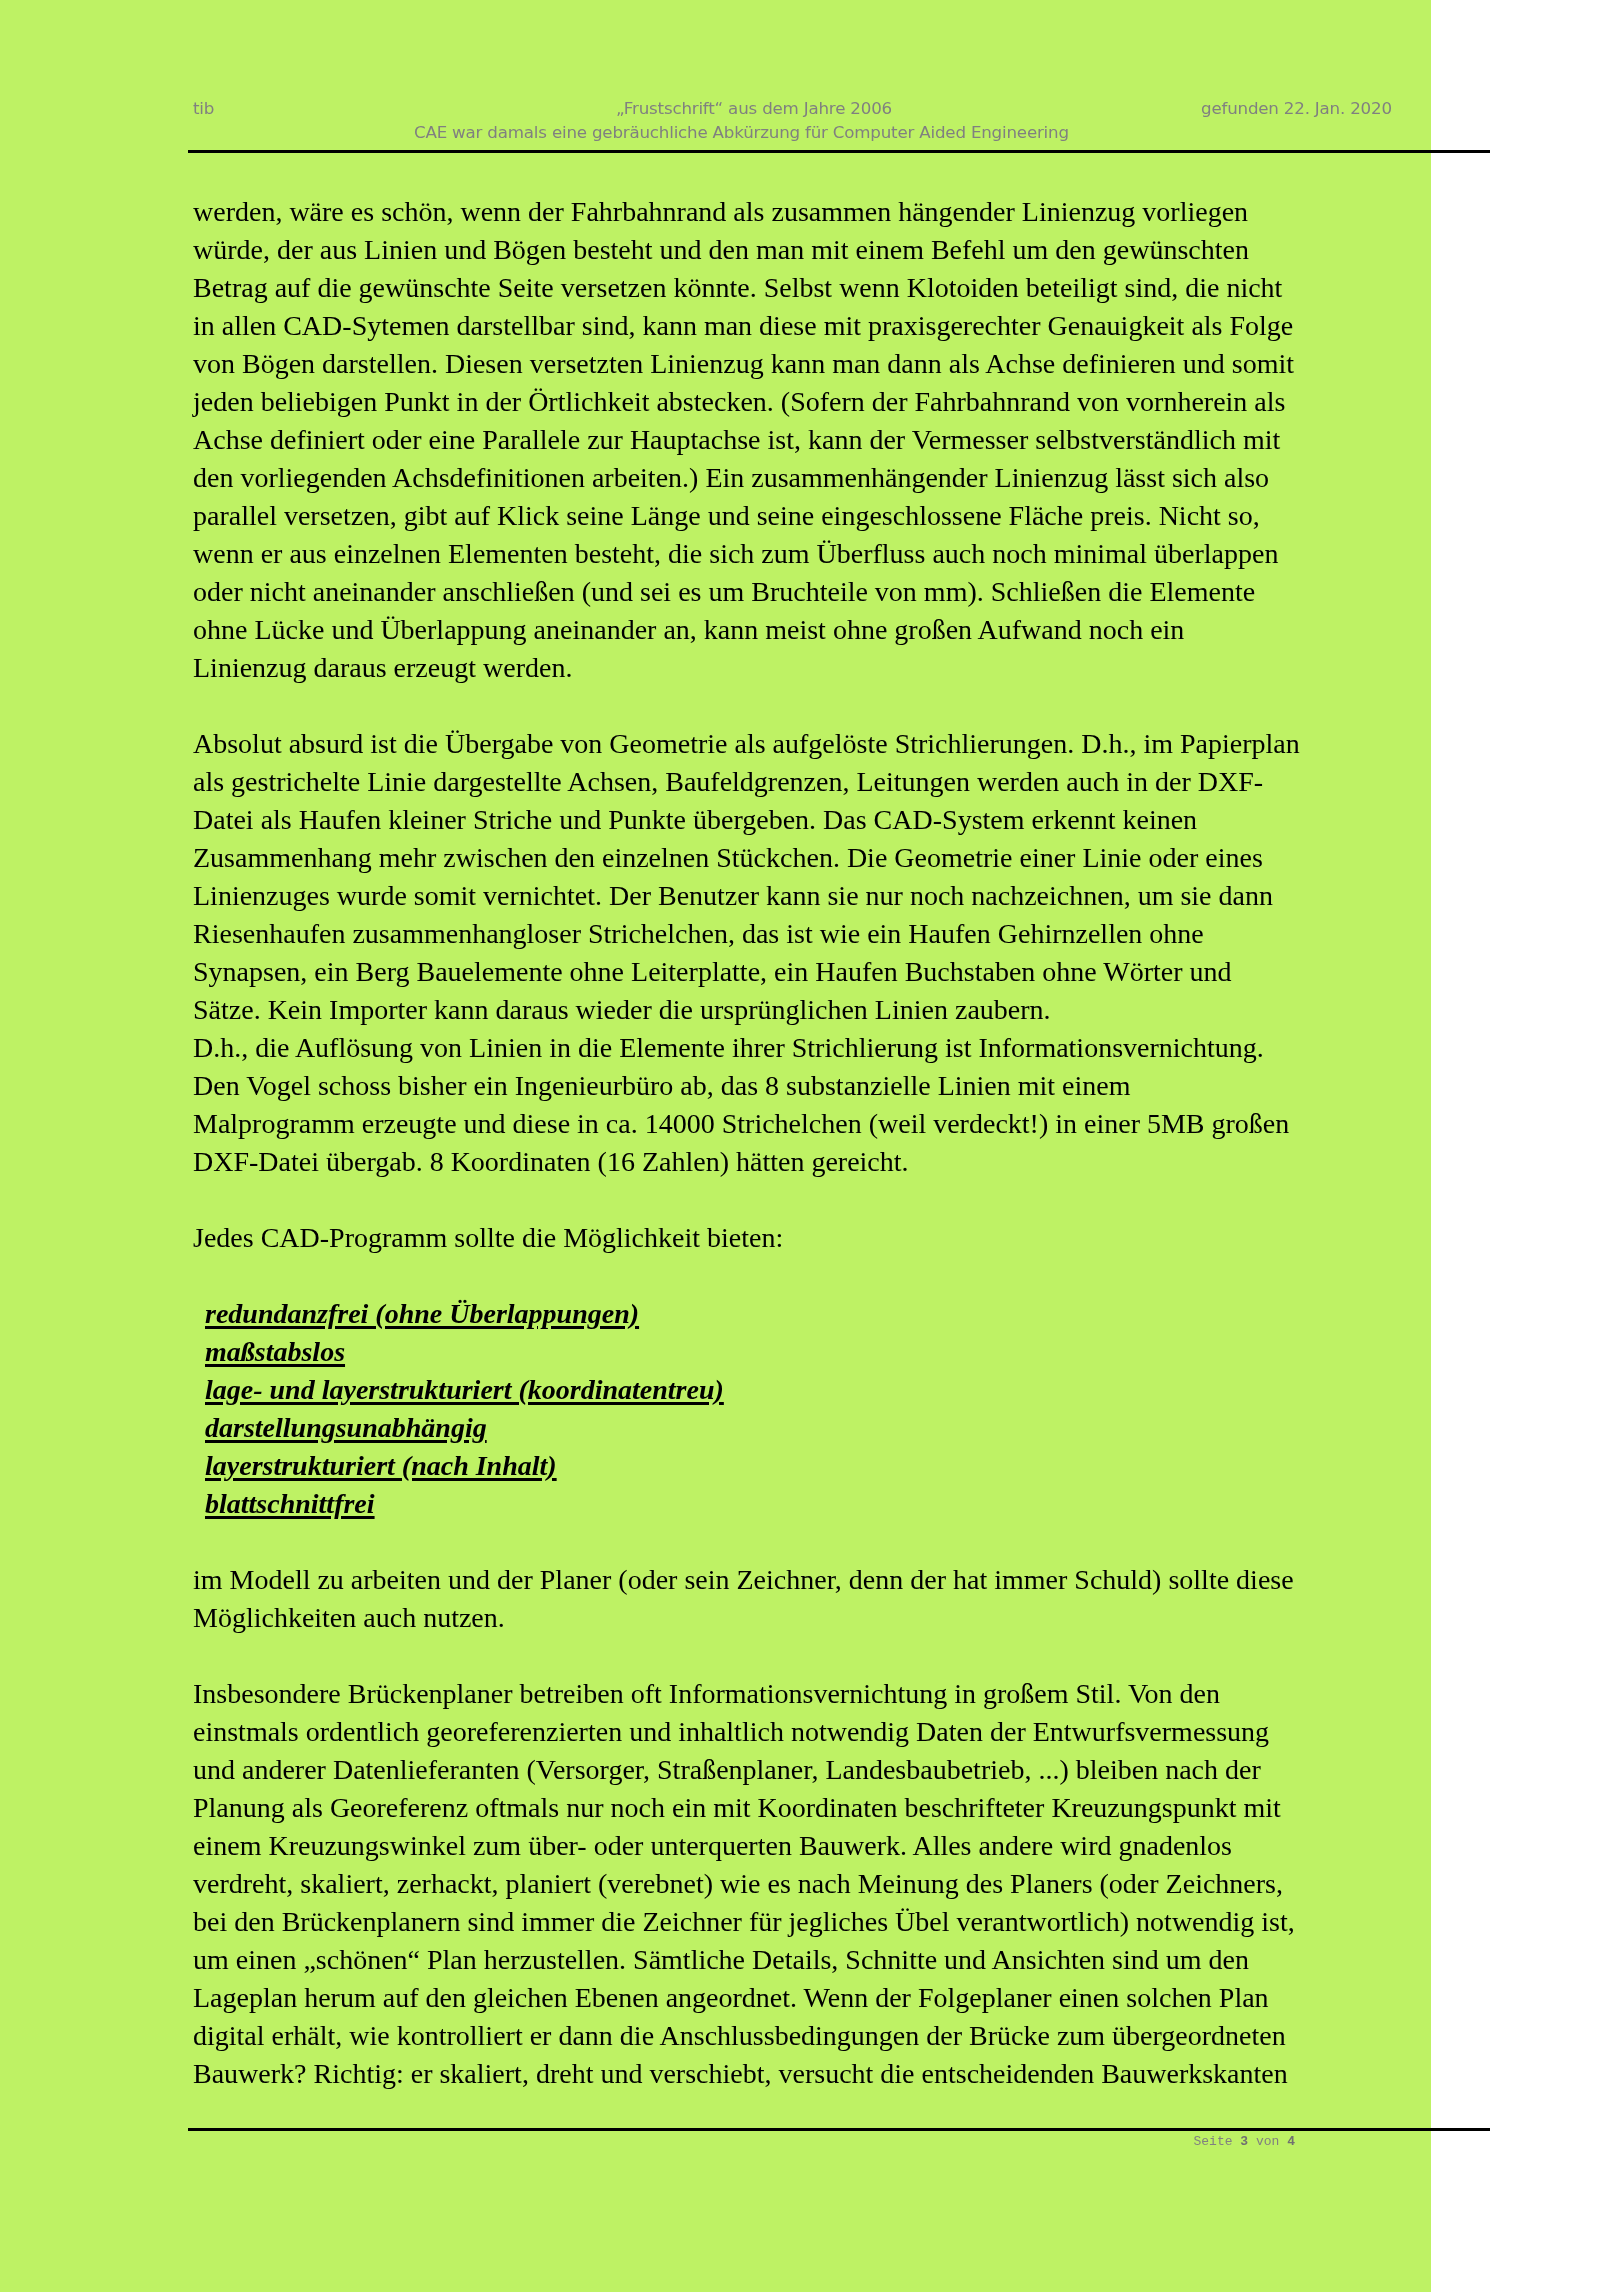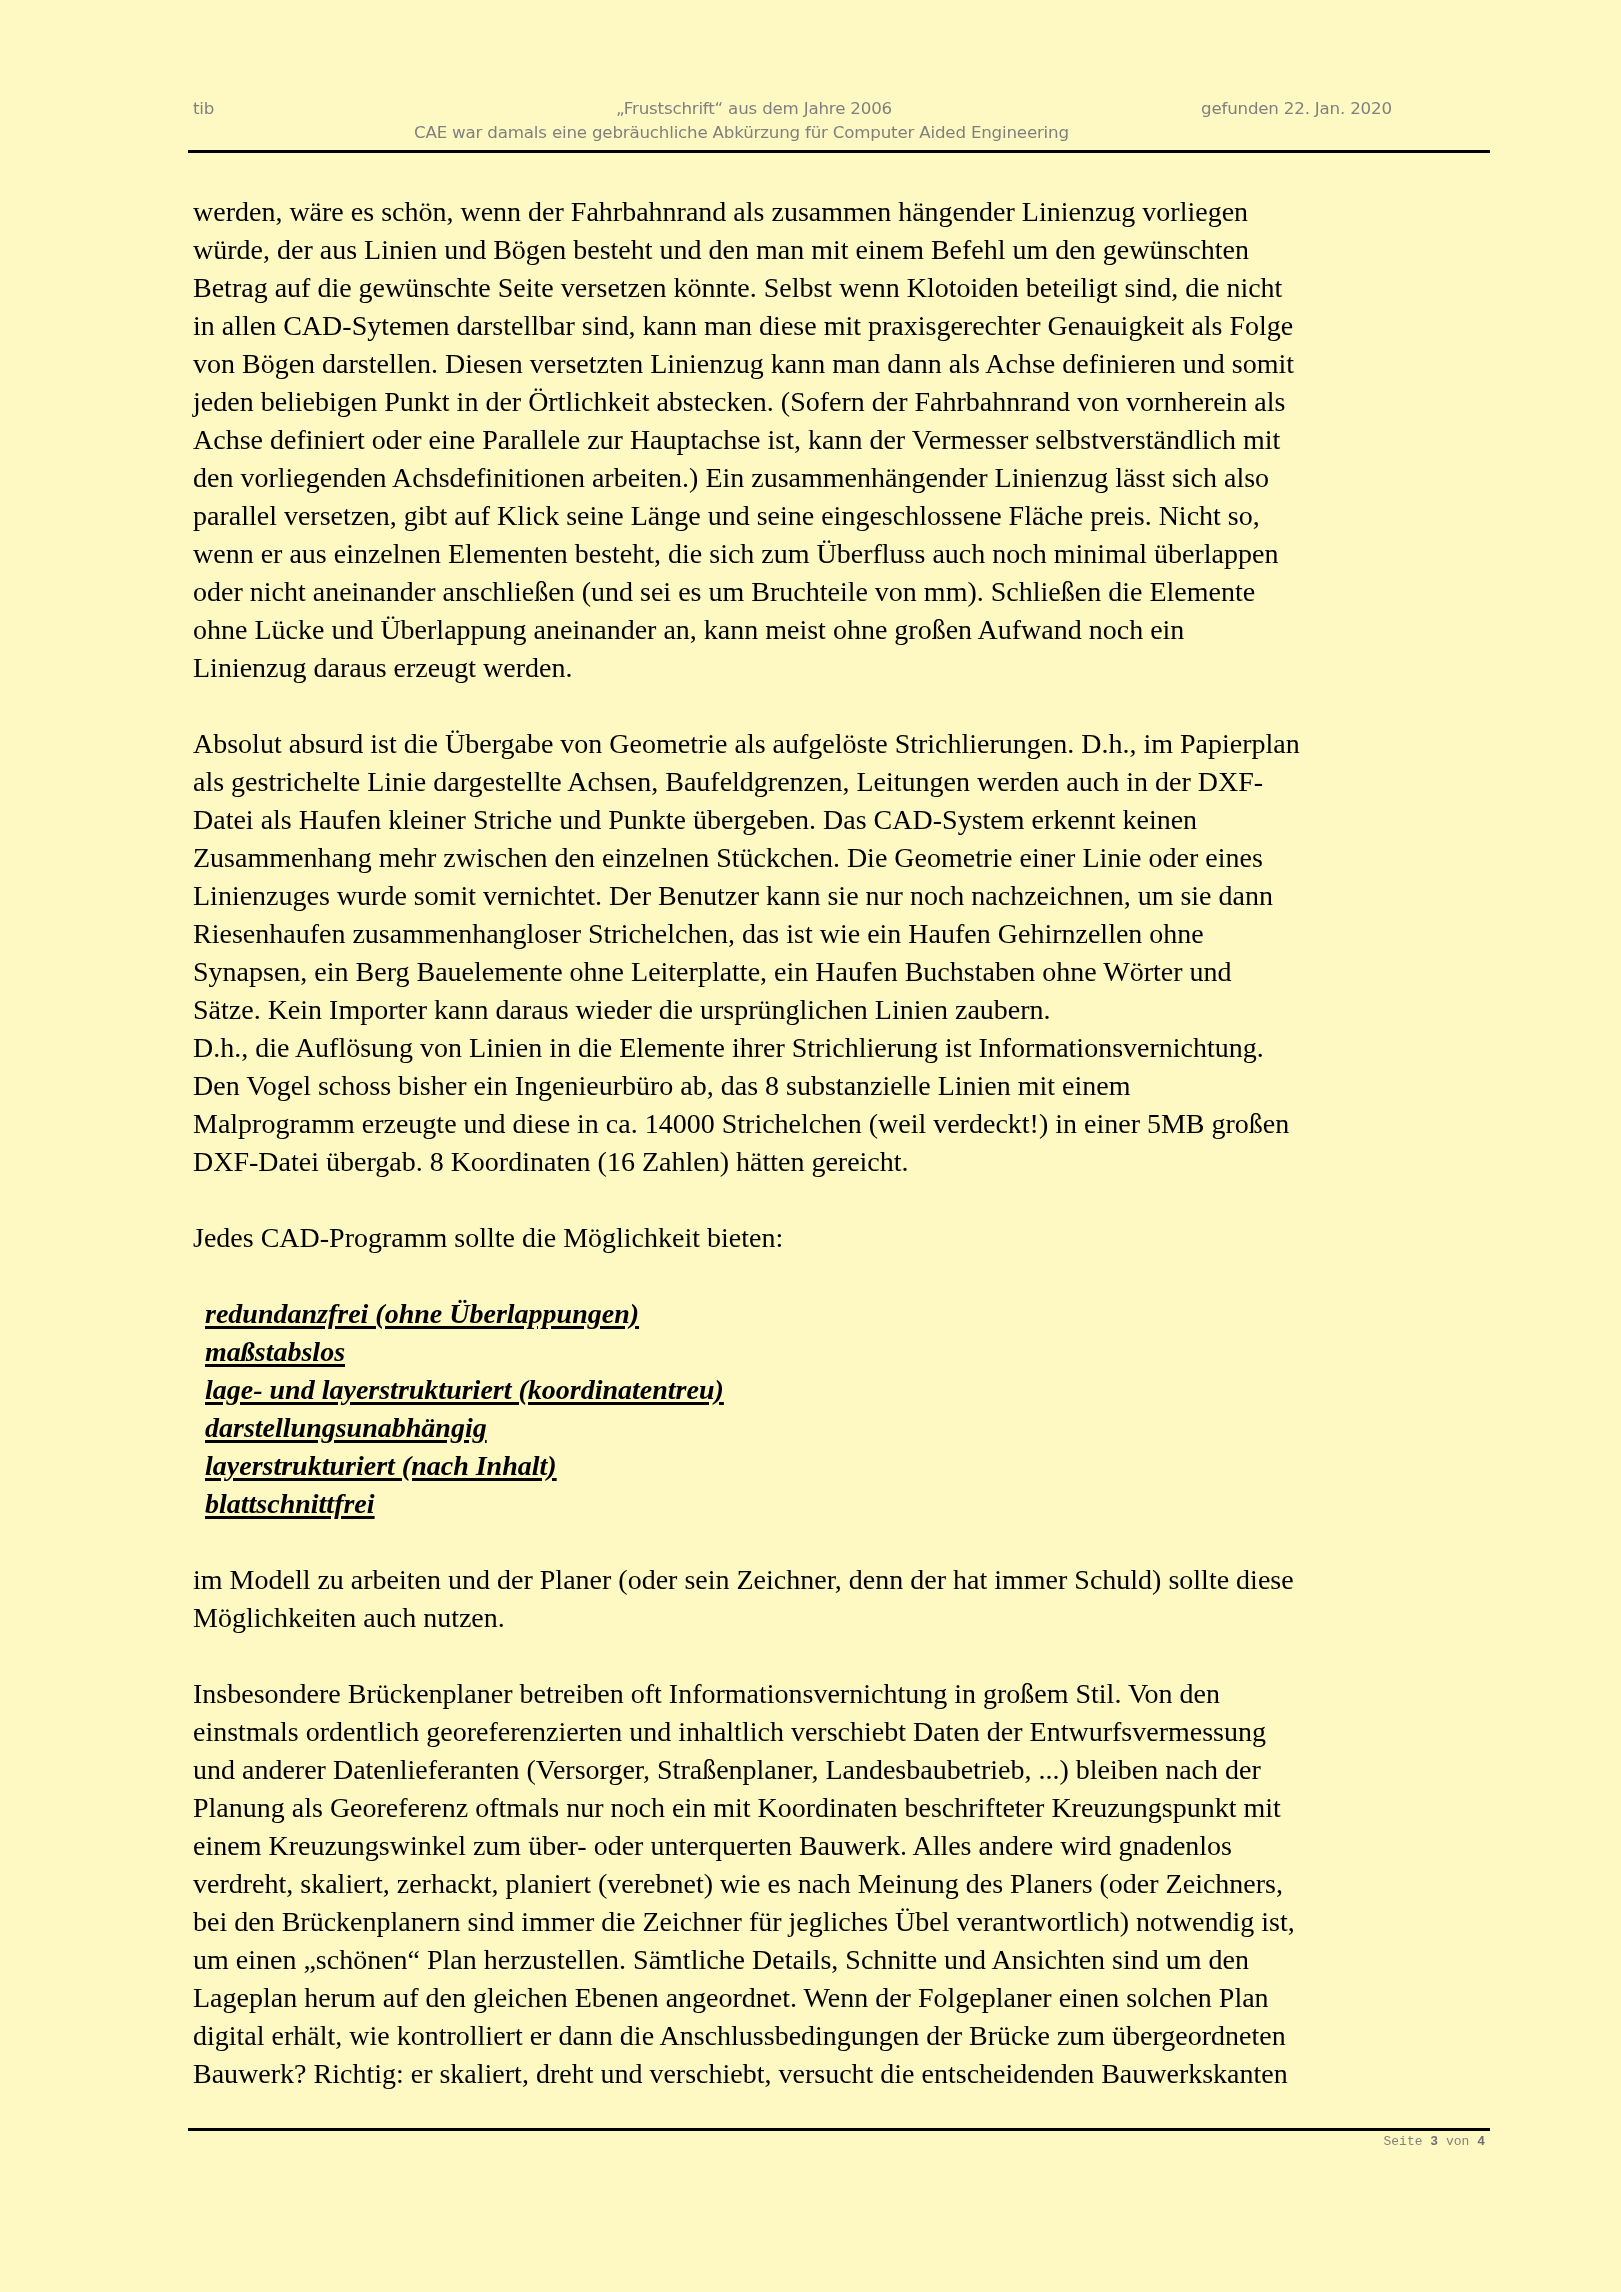--- a/index.html
+++ b/index.html
@@ -1,17 +1,17 @@
 <!DOCTYPE html>
 <html><head>
 <meta charset="utf-8">
 <style>
   html, body { margin: 0; padding: 0; background: #ffffff; }
   body { width: 1621px; height: 2293px; position: relative; overflow: hidden; }
-  .page { position: absolute; left: 0; top: 0; width: 1621px; height: 2293px; background: #fef9c3; }
+  .page { position: absolute; left: 0; top: 0; width: 1431px; height: 2293px; background: #bef264; }
   .hdr {
     position: absolute; font-family: "DejaVu Sans", sans-serif; font-size: 16.7px;
     color: #808080; white-space: nowrap; line-height: 19.6px; letter-spacing: -0.2px;
   }
   .rule { position: absolute; left: 188px; width: 1302px; background: #000; }
   .body {
     position: absolute; left: 193px; top: 193px; width: 1304px;
     font-family: "Liberation Serif", serif; font-size: 28px; line-height: 38px; color: #000;
   }
   .line { display: block; height: 38px; white-space: nowrap; }
@@ -78,21 +78,21 @@
       <span class="li">blattschnittfrei</span>
     </div>
     <span class="blank"></span>
     <div>
       <span class="line">im Modell zu arbeiten und der Planer (oder sein Zeichner, denn der hat immer Schuld) sollte diese</span>
       <span class="line">Möglichkeiten auch nutzen.</span>
     </div>
     <span class="blank"></span>
     <div>
       <span class="line">Insbesondere Brückenplaner betreiben oft Informationsvernichtung in großem Stil. Von den</span>
-      <span class="line">einstmals ordentlich georeferenzierten und inhaltlich verschiebt Daten der Entwurfsvermessung</span>
+      <span class="line">einstmals ordentlich georeferenzierten und inhaltlich notwendig Daten der Entwurfsvermessung</span>
       <span class="line">und anderer Datenlieferanten (Versorger, Straßenplaner, Landesbaubetrieb, ...) bleiben nach der</span>
       <span class="line">Planung als Georeferenz oftmals nur noch ein mit Koordinaten beschrifteter Kreuzungspunkt mit</span>
       <span class="line">einem Kreuzungswinkel zum über- oder unterquerten Bauwerk. Alles andere wird gnadenlos</span>
       <span class="line">verdreht, skaliert, zerhackt, planiert (verebnet) wie es nach Meinung des Planers (oder Zeichners,</span>
       <span class="line">bei den Brückenplanern sind immer die Zeichner für jegliches Übel verantwortlich) notwendig ist,</span>
       <span class="line">um einen „schönen“ Plan herzustellen. Sämtliche Details, Schnitte und Ansichten sind um den</span>
       <span class="line">Lageplan herum auf den gleichen Ebenen angeordnet. Wenn der Folgeplaner einen solchen Plan</span>
       <span class="line">digital erhält, wie kontrolliert er dann die Anschlussbedingungen der Brücke zum übergeordneten</span>
       <span class="line">Bauwerk? Richtig: er skaliert, dreht und verschiebt, versucht die entscheidenden Bauwerkskanten</span>
     </div>

